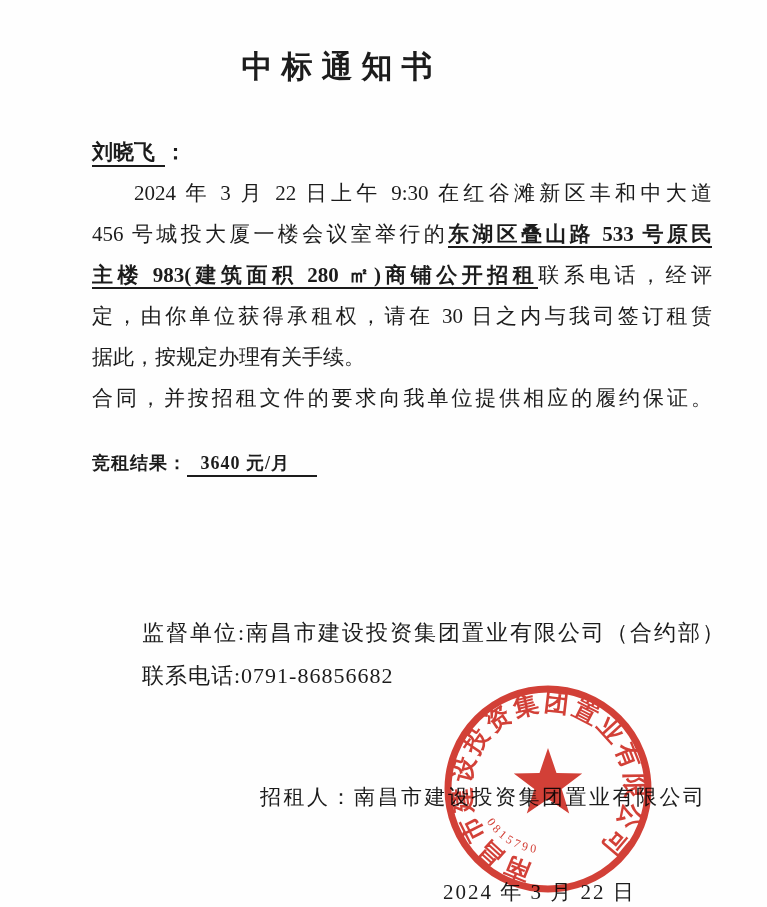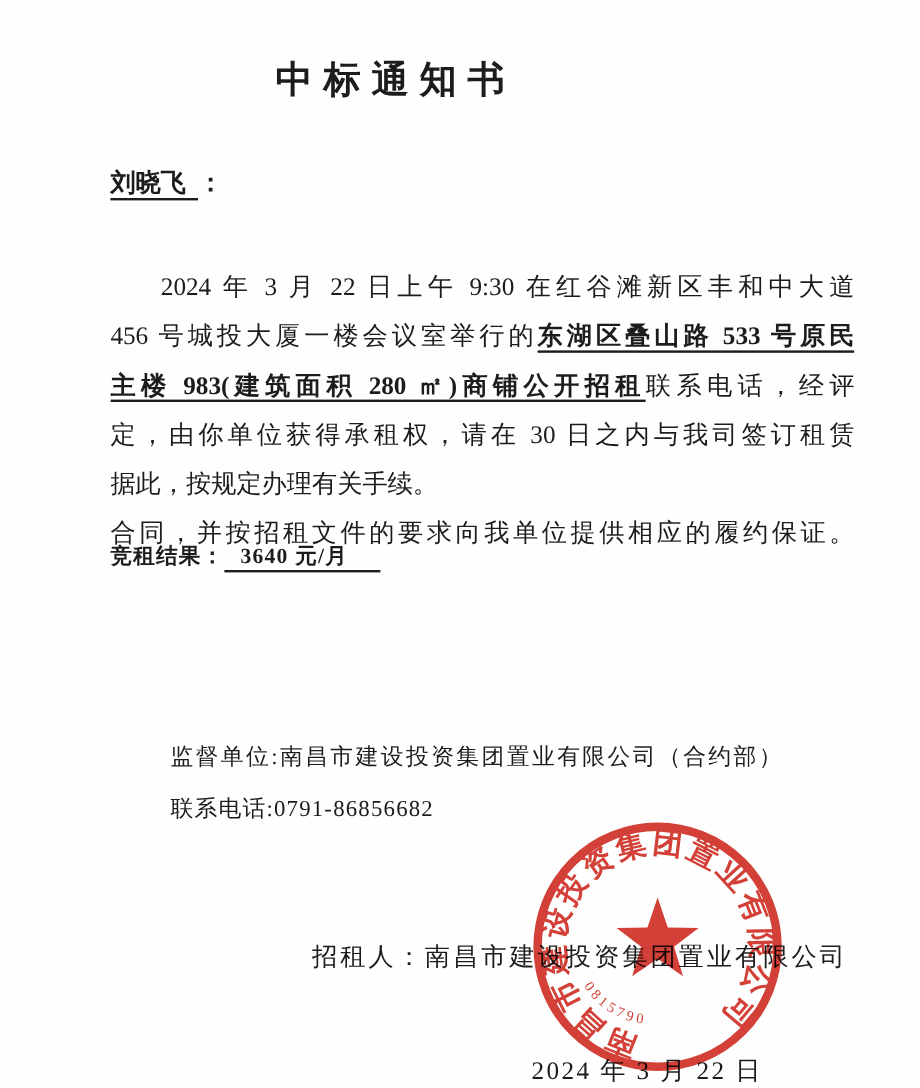--- a/index.html
+++ b/index.html
@@ -7,60 +7,60 @@
     width:767px;height:907px;
     background:#ffffff;
     font-family:"Liberation Serif","DejaVu Serif",serif;
     color:#1c1c1c;
     position:relative;
     overflow:hidden;
   }
   .page{position:absolute;inset:0;background:#fefefe;}
 
   .title{
-    position:absolute;top:46px;left:0;width:635px;
+    position:absolute;top:46px;left:12px;width:635px;
     text-align:center;
     font-size:31px;font-weight:bold;
     letter-spacing:9px;
     padding-left:24px;box-sizing:border-box;
   }
 
   .salutation{
     position:absolute;left:92px;top:138px;
     font-size:21px;font-weight:bold;
   }
   .salutation .name{
     border-bottom:2px solid #1c1c1c;
     padding-right:10px;padding-bottom:1px;
   }
 
   .para{
     position:absolute;left:92px;width:620px;
-    font-size:21px;line-height:41px;margin-top:46px;
+    font-size:21px;line-height:41px;
   }
   .para1{top:173px;}
   .para2{top:532px;}
   .line{height:41px;overflow:hidden;text-align:justify;text-align-last:justify;}
   .line.last{text-align:left;text-align-last:left;}
   .line.indent{padding-left:42px;}
   .em{font-weight:bold;border-bottom:2px solid #1c1c1c;padding-bottom:0px;}
 
   .result{
     position:absolute;left:92px;top:451px;
     font-size:18px;font-weight:bold;letter-spacing:1px;
   }
   .result .value{
     border-bottom:2px solid #1c1c1c;
     white-space:pre;
     padding:0 16px 2px 8px;
   }
 
   .sub-line{
     position:absolute;left:142px;
-    font-size:19px;letter-spacing:2px;
+    font-size:22px;letter-spacing:2px;
   }
   .supervision{top:618px;}
   .phone{top:661px;letter-spacing:1px;}
 
   .lessor{
     position:absolute;left:260px;top:783px;
     font-size:21px;letter-spacing:2.5px;
   }
   .date{
     position:absolute;left:443px;top:834px;

